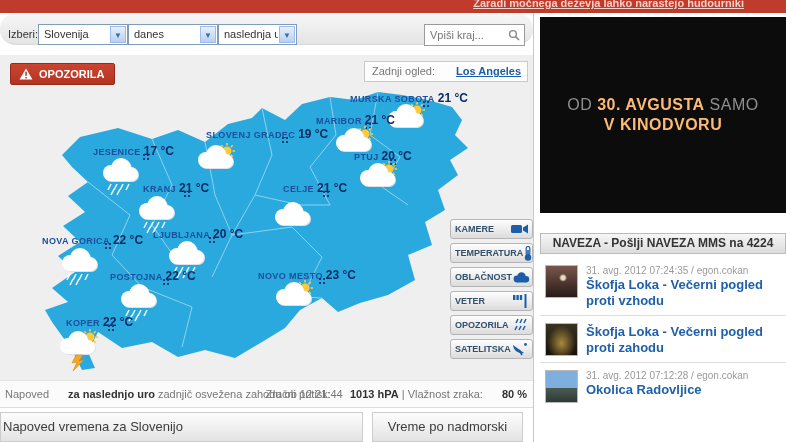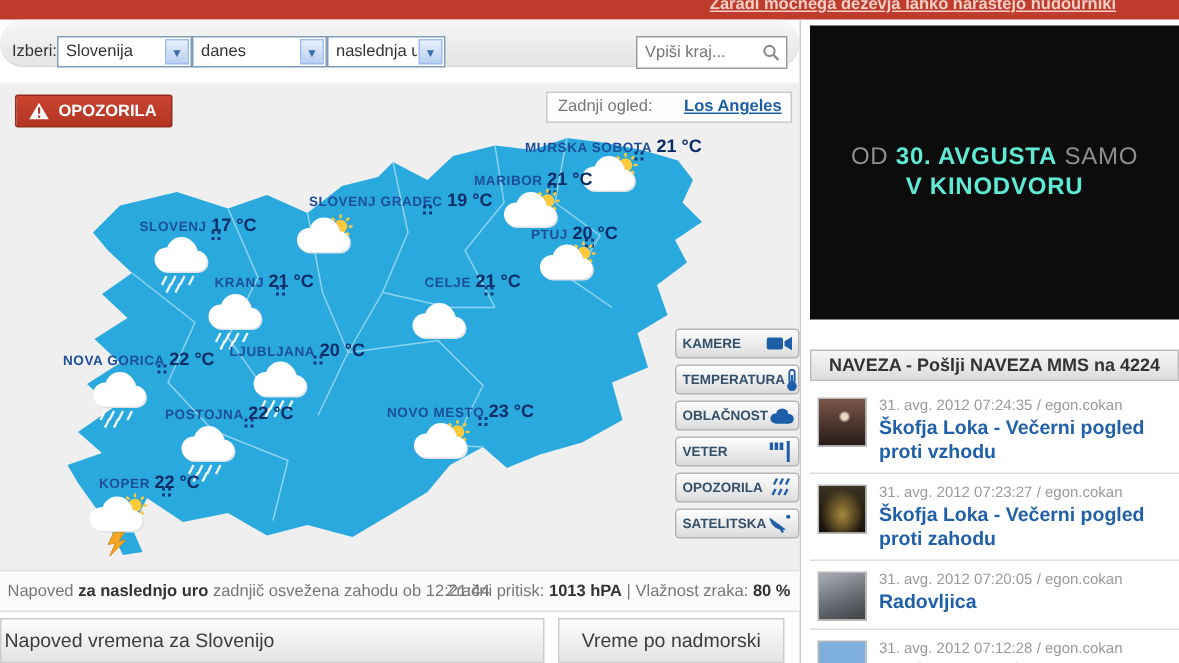--- a/index.html
+++ b/index.html
@@ -62,35 +62,35 @@
     display:flex; align-items:center; padding:0 4px; cursor:pointer; }
   .layerbtn .lbl { flex:1; }
   .layerbtn svg { flex:none; }
 
   
   .statusbar { position:absolute; left:0; top:367px; width:533px; height:28px;
     background:#fbfbfb; border-top:1px solid #e2e2e2; border-bottom:1px solid #ddd;
     font-size:11px; color:#777; line-height:27px; }
   .statusbar .sl { position:absolute; left:5px; }
   .statusbar .sr { position:absolute; right:6px; }
-  .statusbar b { color:#333; }
+  .statusbar b { color:#333;margin-left:16px; }
 
   
   .tab { position:absolute; top:399px; height:30px;
     background:linear-gradient(#fdfdfd,#e3e3e3); border:1px solid #ccc;
     font-size:13px; color:#3c3c3c; line-height:28px; }
   .tab1 { left:0; width:363px; padding-left:2px; }
   .tab2 { left:372px; width:151px; text-align:center; }
 
   
   .adbox { position:absolute; left:540px; top:17px; width:246px; height:196px;
     background:#0c0c0c; display:flex; flex-direction:column; align-items:center;
     justify-content:center; cursor:pointer; }
   .adbox .l1 { color:#8f8f8f; font-size:16px; letter-spacing:.5px; }
-  .adbox .l1 b, .adbox .l2 { color:#5eead4; font-weight:bold; }
+  .adbox .l1 b, .adbox .l2 { color:#fdba74; font-weight:bold; }
   .adbox .l2 { font-size:16px; letter-spacing:.5px; margin-top:2px; }
 
   .navheader { position:absolute; left:540px; top:233px; width:246px; height:21px;
     background:linear-gradient(#f6f6f6,#dcdcdc); border:1px solid #bbb;
     font-size:12px; font-weight:bold; color:#333; text-align:center; line-height:19px; }
   .navlist { position:absolute; left:540px; top:258px; width:246px; height:184px;
     overflow:hidden; }
   .navitem { position:relative; padding:7px 0 6px 0; min-height:46px; cursor:pointer; }
   .navitem + .navitem { border-top:1px solid #ddd; }
   .thumb { position:absolute; left:5px; top:7px; width:33px; height:33px;
@@ -255,21 +255,21 @@
           </svg>
       </div>
       <div class="city" style="left:354px;top:91px">
         <span class="cname">PTUJ</span><span class="ctemp">20 °C</span>
         <span class="cdots"></span>
         <svg class="cicon" style="left:2px;top:13px" width="46" height="34">
             <use href="#i-partly"></use>
           </svg>
       </div>
       <div class="city" style="left:93px;top:86px">
-        <span class="cname">SLOVENJ</span><span class="ctemp">17 °C</span>
+        <span class="cname">JESENICE</span><span class="ctemp">17 °C</span>
         <span class="cdots"></span>
         <svg class="cicon" style="left:4px;top:15px" width="46" height="40">
             <use href="#i-rain"></use>
           </svg>
       </div>
       <div class="city" style="left:143px;top:123px">
         <span class="cname">KRANJ</span><span class="ctemp">21 °C</span>
         <span class="cdots"></span>
         <svg class="cicon" style="left:-10px;top:16px" width="46" height="40">
             <use href="#i-rain"></use>
@@ -393,27 +393,21 @@
   <div class="navheader">NAVEZA - Pošlji NAVEZA MMS na 4224</div>
 
   <div class="navlist">
     <div class="navitem">
       <span class="thumb t1"></span>
       <div class="meta">31. avg. 2012 07:24:35 / egon.cokan</div>
       <div class="title">Škofja Loka - Večerni pogled proti vzhodu</div>
     </div>
     <div class="navitem">
       <span class="thumb t2"></span>
-      <div class="meta">31. avg. 2012 07:23:27 / egon.cokan</div>
       <div class="title">Škofja Loka - Večerni pogled proti zahodu</div>
-    </div>
-    <div class="navitem">
-      <span class="thumb t3"></span>
-      <div class="meta">31. avg. 2012 07:20:05 / egon.cokan</div>
-      <div class="title">Radovljica</div>
     </div>
     <div class="navitem">
       <span class="thumb t4"></span>
       <div class="meta">31. avg. 2012 07:12:28 / egon.cokan</div>
       <div class="title">Okolica Radovljice</div>
     </div>
   </div>
 
 </div>
 

